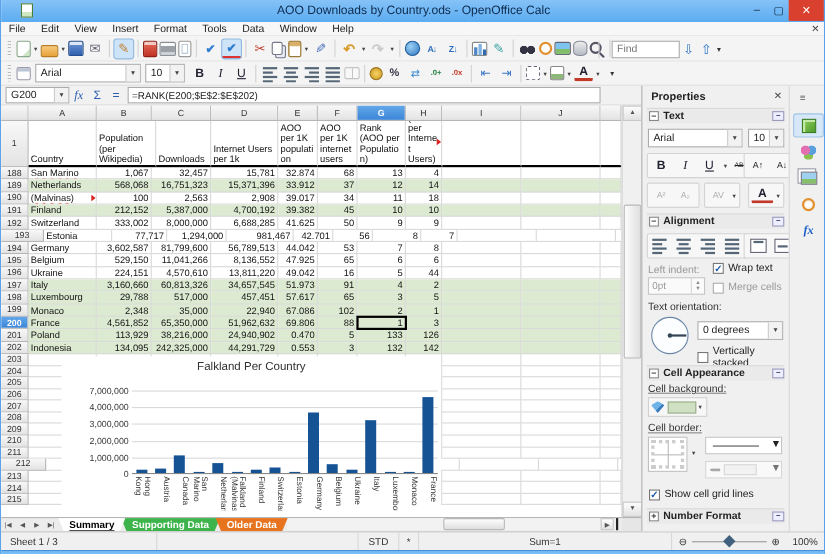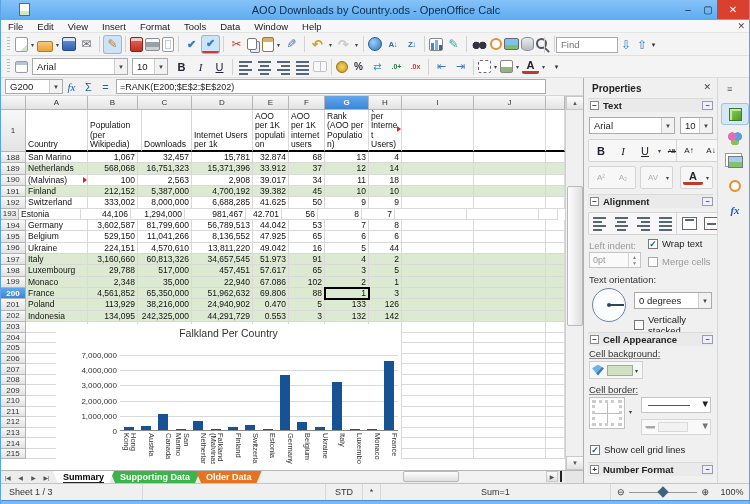--- a/index.html
+++ b/index.html
@@ -518,26 +518,26 @@
           <span data-name="cell-value">9</span>
         </span>
         <span class="cell num" data-name="cell-H192" style="width: 33px;">
           <span data-name="cell-value">9</span>
         </span>
         <span class="cell" data-name="cell-empty" style="width: 72px;"></span>
         <span class="cell" data-name="cell-empty" style="width: 72px;"></span>
         <span class="cell" data-name="cell-empty" style="width: 19px;"></span>
       </div>
       <div class="grow" data-name="table-row" style="top: 112.65px; height: 11.33px; width: 564px;">
-        <span class="hcell" data-name="row-header-193" style="width: 18px;">193</span>
+        <span class="hcell" data-name="row-header-193" style="width: 39px;">193</span>
         <span class="cell" data-name="cell-A193" style="width: 62px;">
           <span data-name="cell-value">Estonia</span>
         </span>
         <span class="cell num" data-name="cell-B193" style="width: 50px;">
-          <span data-name="cell-value">44,106</span>
+          <span data-name="cell-value">77,717</span>
         </span>
         <span class="cell num" data-name="cell-C193" style="width: 54px;">
           <span data-name="cell-value">1,294,000</span>
         </span>
         <span class="cell num" data-name="cell-D193" style="width: 61px;">
           <span data-name="cell-value">981,467</span>
         </span>
         <span class="cell num" data-name="cell-E193" style="width: 36px;">
           <span data-name="cell-value">42.701</span>
         </span>
@@ -944,21 +944,21 @@
         <span class="cell" data-name="cell-empty" style="width: 61px;"></span>
         <span class="cell" data-name="cell-empty" style="width: 36px;"></span>
         <span class="cell" data-name="cell-empty" style="width: 36px;"></span>
         <span class="cell" data-name="cell-empty" style="width: 44px;"></span>
         <span class="cell" data-name="cell-empty" style="width: 33px;"></span>
         <span class="cell" data-name="cell-empty" style="width: 72px;"></span>
         <span class="cell" data-name="cell-empty" style="width: 72px;"></span>
         <span class="cell" data-name="cell-empty" style="width: 19px;"></span>
       </div>
       <div class="grow" data-name="table-row" style="top: 321.13px; height: 10.57px; width: 564px;">
-        <span class="hcell" data-name="row-header-212" style="width: 25px;">212</span>
+        <span class="hcell" data-name="row-header-212" style="width: 41px;">212</span>
         <span class="cell" data-name="cell-empty" style="width: 62px;"></span>
         <span class="cell" data-name="cell-empty" style="width: 50px;"></span>
         <span class="cell" data-name="cell-empty" style="width: 54px;"></span>
         <span class="cell" data-name="cell-empty" style="width: 61px;"></span>
         <span class="cell" data-name="cell-empty" style="width: 36px;"></span>
         <span class="cell" data-name="cell-empty" style="width: 36px;"></span>
         <span class="cell" data-name="cell-empty" style="width: 44px;"></span>
         <span class="cell" data-name="cell-empty" style="width: 33px;"></span>
         <span class="cell" data-name="cell-empty" style="width: 72px;"></span>
         <span class="cell" data-name="cell-empty" style="width: 72px;"></span>

